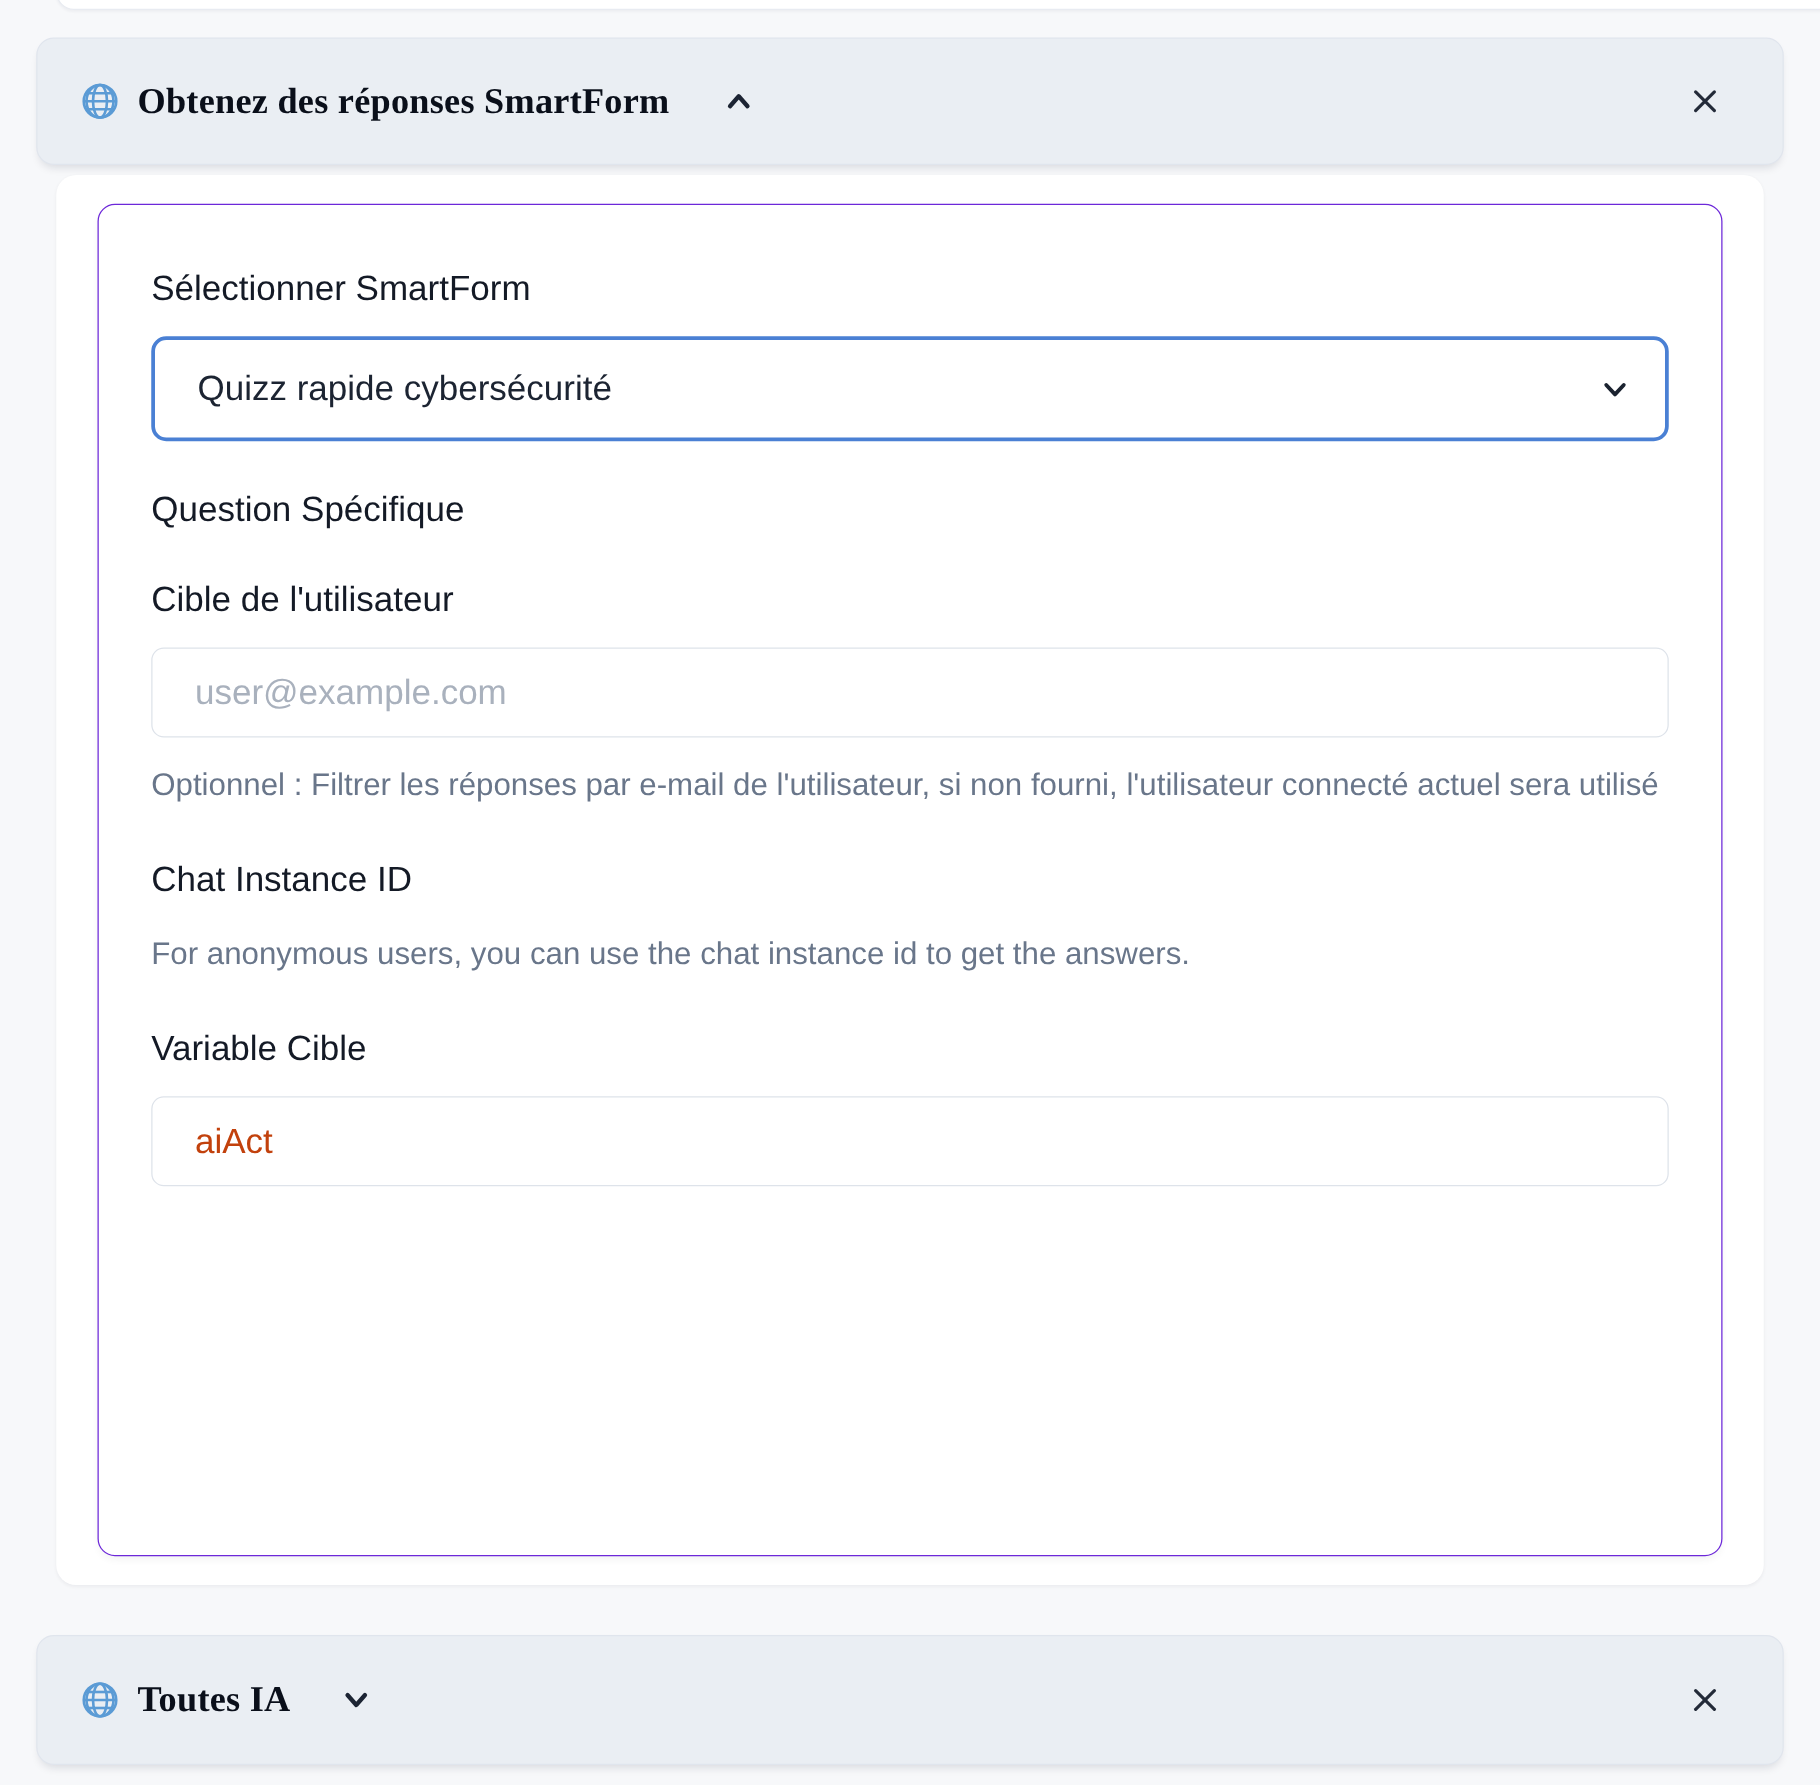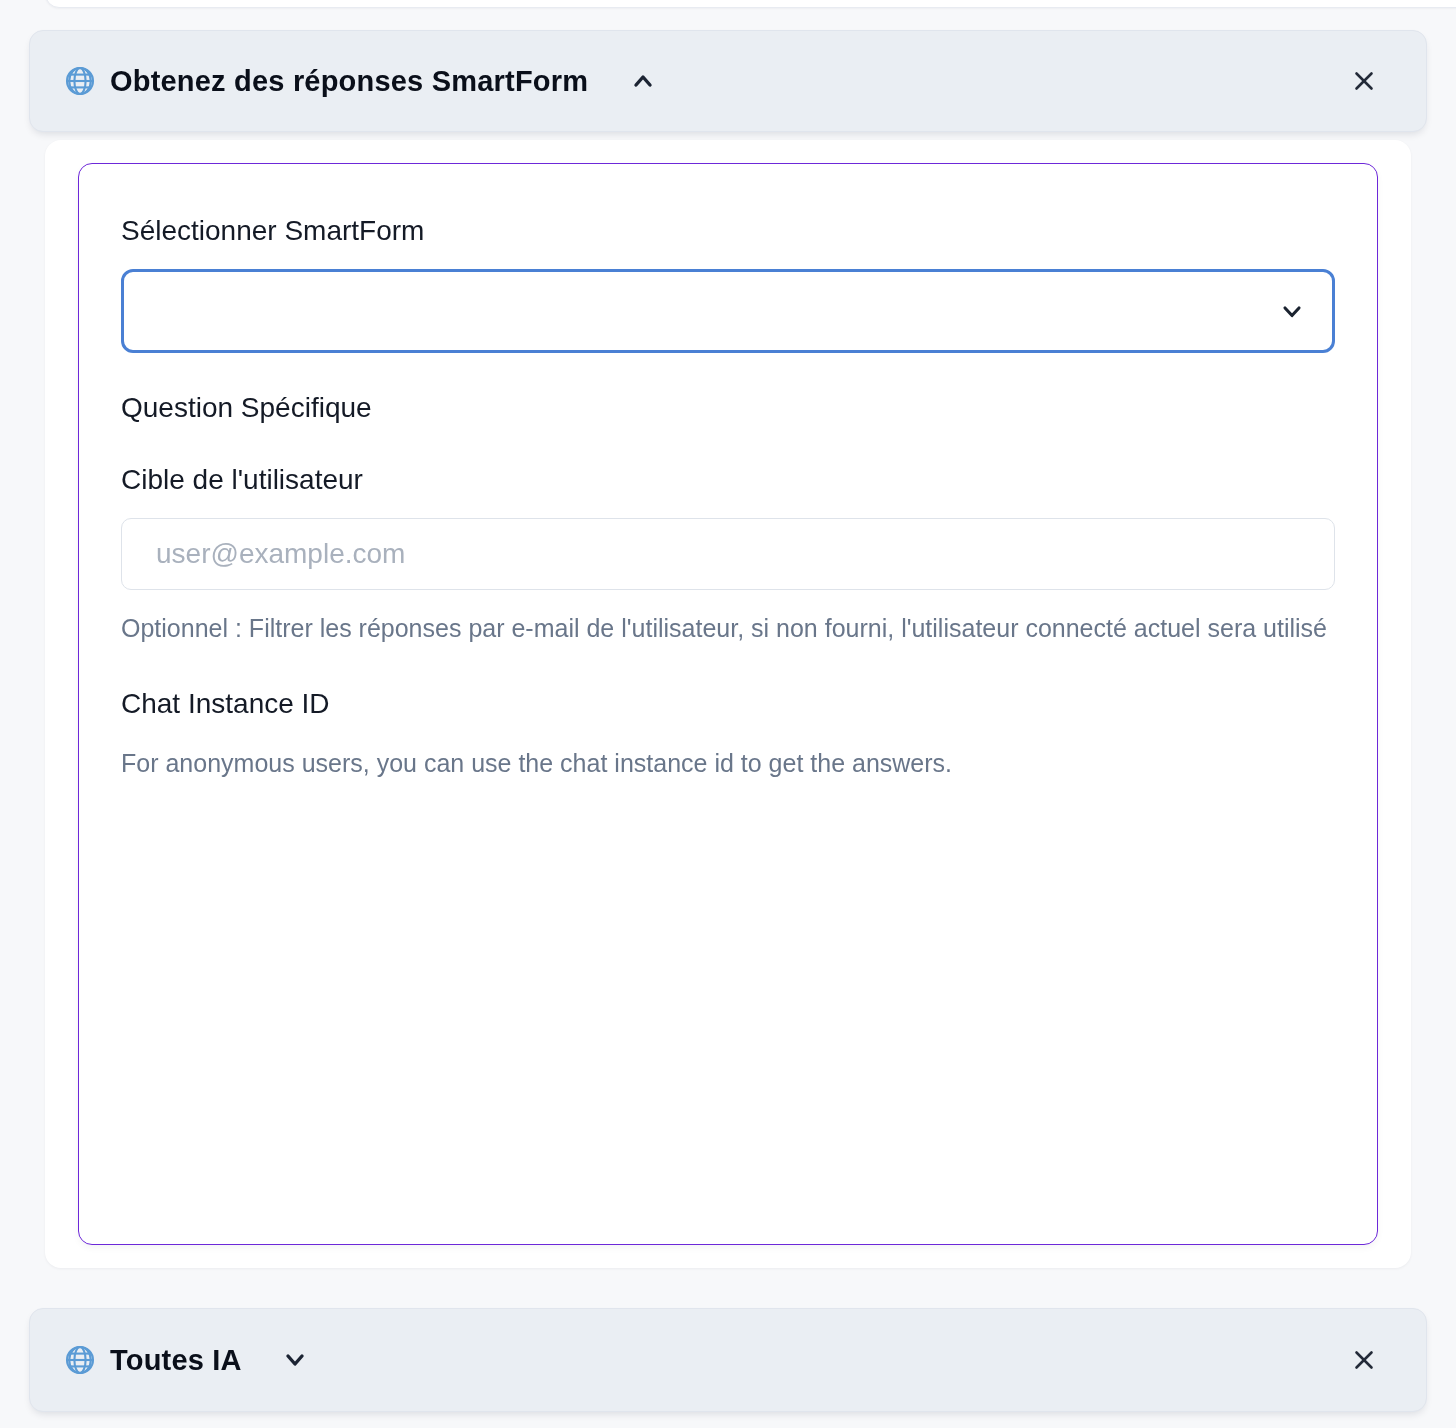--- a/index.html
+++ b/index.html
@@ -27,20 +27,21 @@
   .panel-header {
     margin: 30px 29px 0 29px;
     height: 102px;
     background: #eaeef3;
     border: 1px solid #e0e5ed;
     border-radius: 14px;
     display: flex;
     align-items: center;
     padding: 0 34px 0 34px;
     box-shadow: 0 4px 8px -3px rgba(16,24,40,.14);
+    font-family: Liberation Serif, serif;
   }
   .panel-header.second { margin-top: 40px; height: 104px; }
 
   .icon-btn {
     background: none; border: none; padding: 0; margin: 0;
     display: flex; align-items: center; justify-content: center;
     cursor: pointer;
   }
   .globe-wrap { display: flex; align-items: center; }
   .panel-title {
@@ -162,20 +163,21 @@
     </span>
   </button>
 </div>
 
 <div class="panel-body">
   <div class="form-card">
 
     <div class="field-group">
       <label class="field-label">Sélectionner SmartForm</label>
       <div class="select-box focused">
+        <span class="select-value">Quizz rapide cybersécurité</span>
         <span class="select-chevron">
           <svg width="28" height="28" viewBox="0 0 28 28" fill="none" stroke="#1b2330" stroke-width="3.1" stroke-linecap="round" stroke-linejoin="round">
             <path d="M7 11 L14 18.5 L21 11"></path>
           </svg>
         </span>
       </div>
     </div>
 
     <div class="field-group">
       <label class="field-label">Question Spécifique</label>
@@ -185,20 +187,24 @@
       <label class="field-label">Cible de l'utilisateur</label>
       <input type="text" class="text-input" placeholder="user@example.com" style="">
       <p class="help-text">Optionnel : Filtrer les réponses par e-mail de l'utilisateur, si non fourni, l'utilisateur connecté actuel sera utilisé</p>
     </div>
 
     <div class="field-group">
       <label class="field-label">Chat Instance ID</label>
       <p class="help-text">For anonymous users, you can use the chat instance id to get the answers.</p>
     </div>
 
+    <div class="field-group">
+      <label class="field-label">Variable Cible</label>
+      <input type="text" class="text-input" value="aiAct" style="">
+    </div>
 
   </div>
 </div>
 
 <div class="panel-header second">
   <span class="globe-wrap">
     <svg width="32" height="32" viewBox="0 0 32 32" fill="none" stroke="#5b9bd5" stroke-width="2.1">
       <circle cx="16" cy="16" r="13"></circle>
       <ellipse cx="16" cy="16" rx="5.6" ry="13"></ellipse>
       <ellipse cx="16" cy="16" rx="10.8" ry="13"></ellipse>

